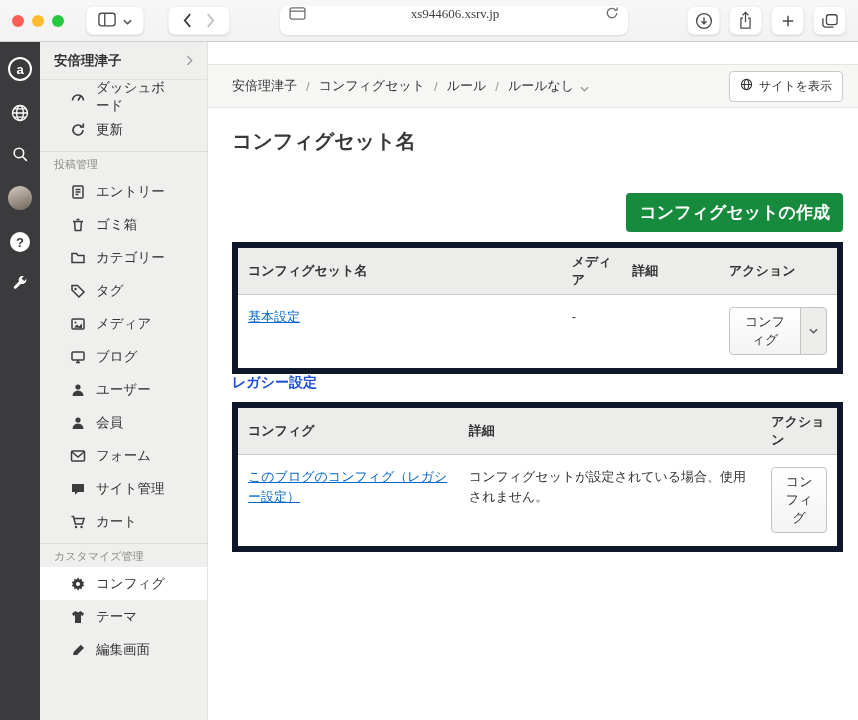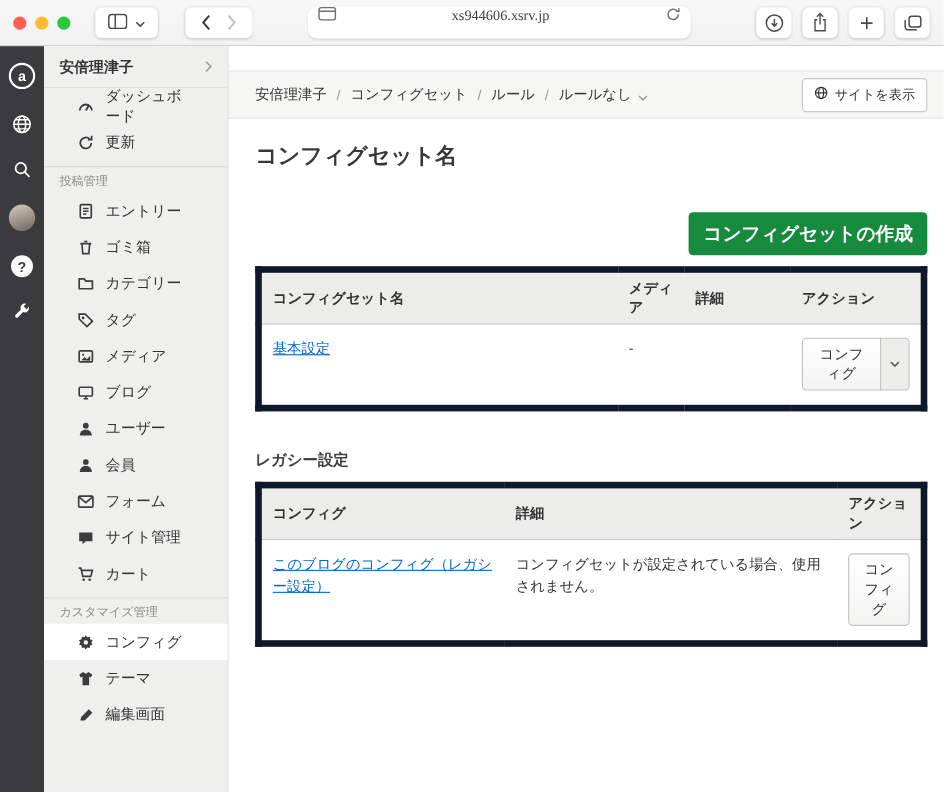--- a/index.html
+++ b/index.html
@@ -79,21 +79,21 @@
   a.link { color:var(--link-blue); text-decoration:underline; cursor:pointer; }
 
   .btn-white { display:inline-flex; align-items:center;
     background:linear-gradient(#fff,#f3f3f2); border:1px solid #c3c3c1;
     border-radius:4px; padding:5px 12px; font-size:13px; color:#333; }
   .split { display:inline-flex; }
   .split .main-part { border-radius:4px 0 0 4px; }
   .split .caret-part { border-radius:0 4px 4px 0; margin-left:-1px;
     background:#ececea; padding:5px 8px; display:inline-flex; align-items:center;
     border:1px solid #c3c3c1; }
-  .legacy-title { font-size:14px; font-weight:bold; margin-top:36px; color:#404040; }
+  .legacy-title { font-size:14px; font-weight:bold; color:#1d4ed8; }
 </style>
 </head>
 <body>
 
 <div class="chrome">
   <div class="traffic">
     <span class="light red"></span>
     <span class="light yellow"></span>
     <span class="light green"></span>
   </div>

